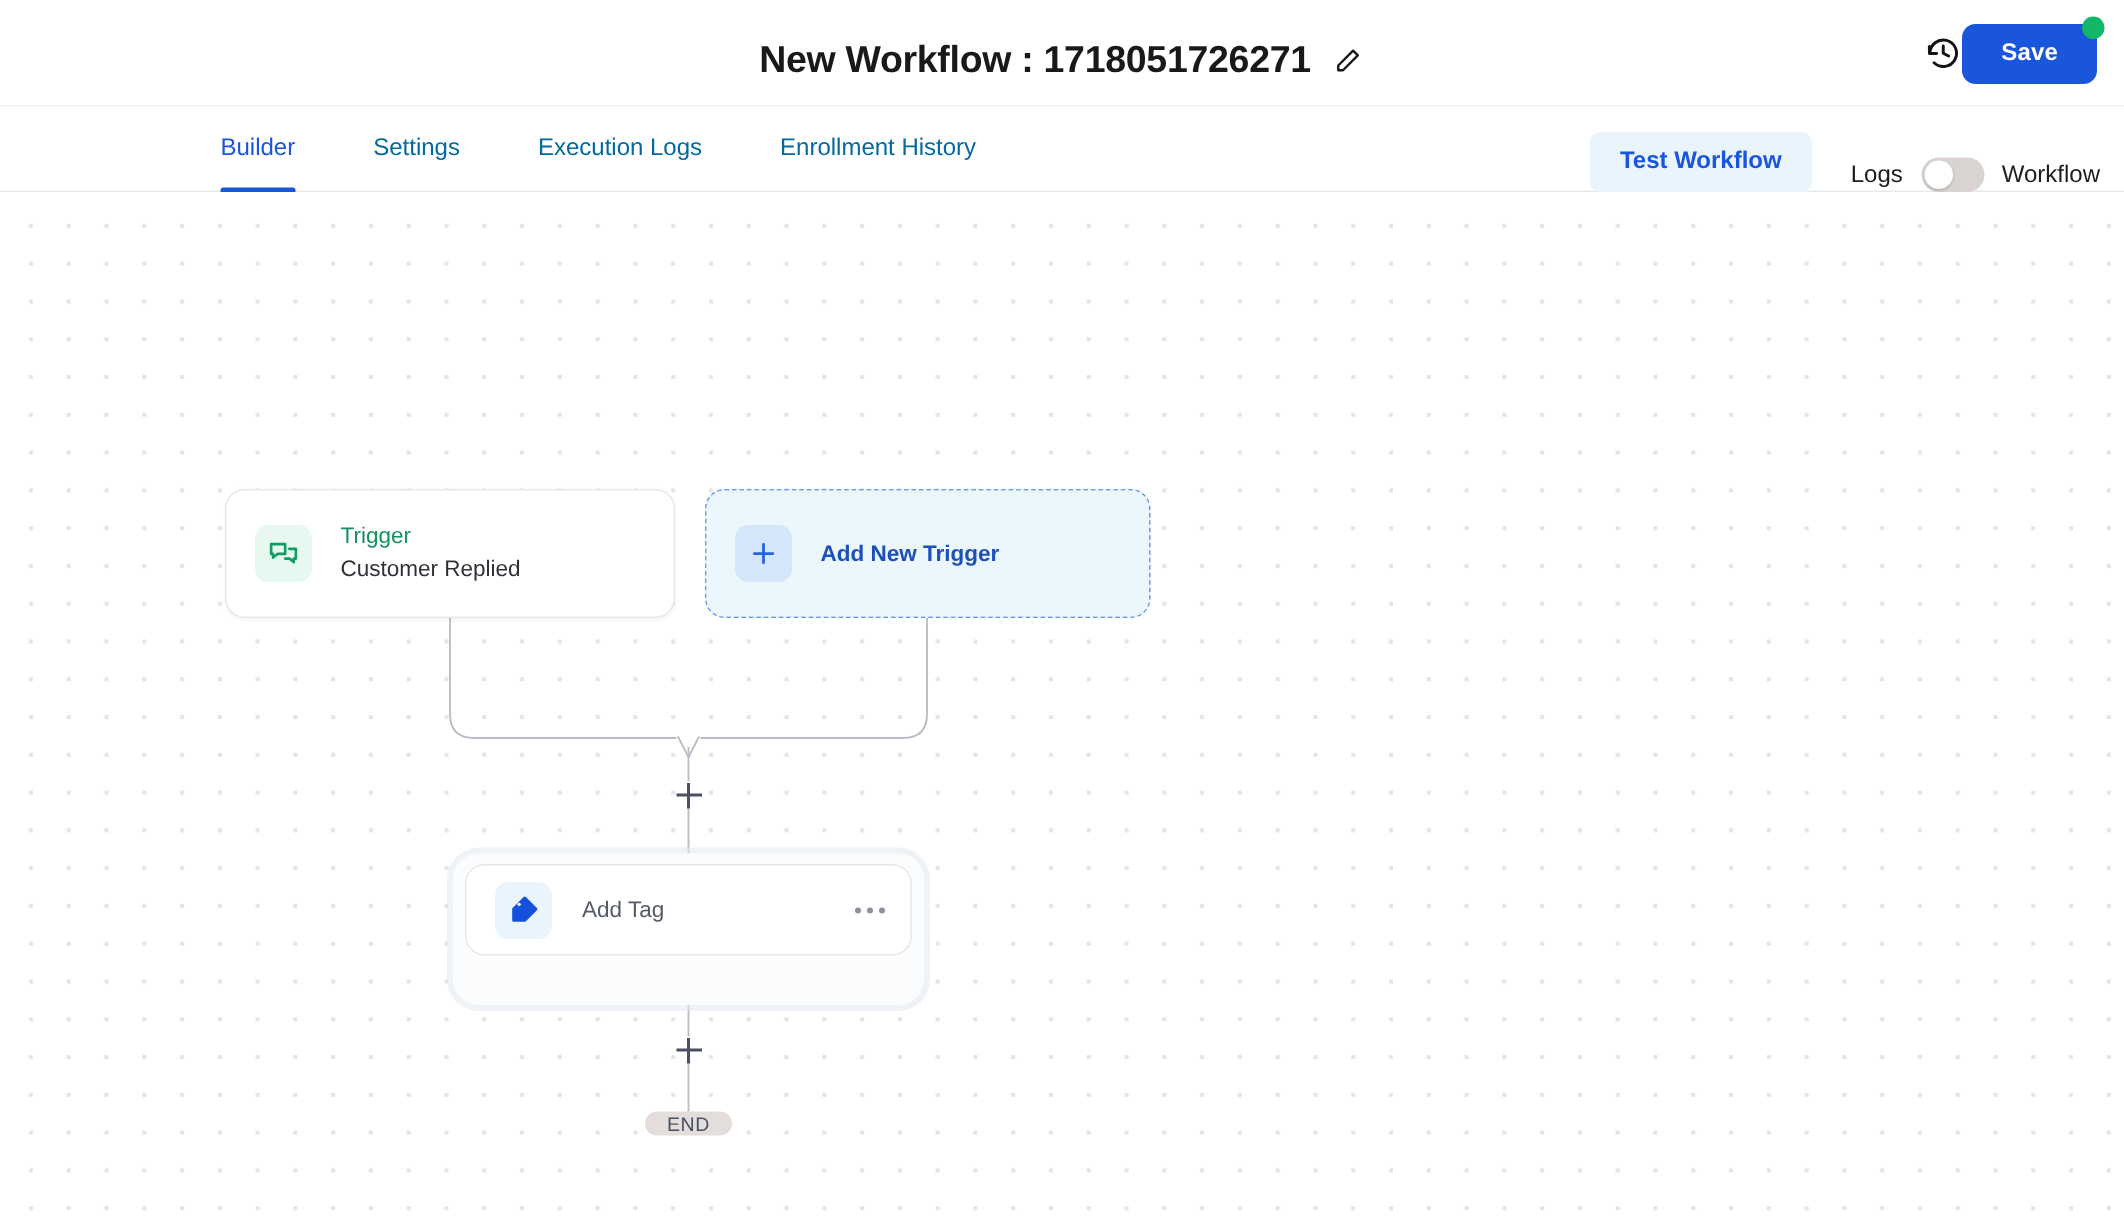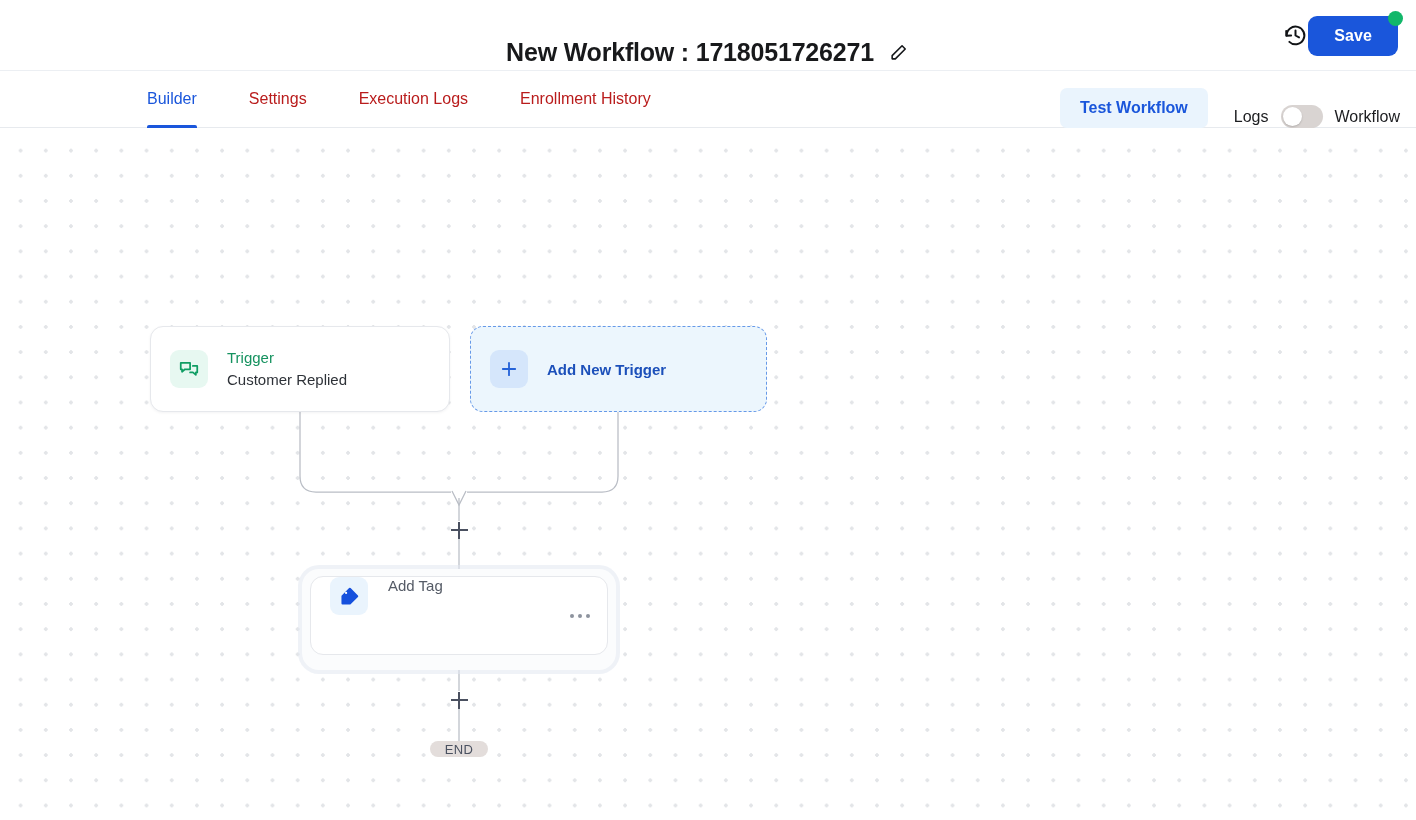--- a/index.html
+++ b/index.html
@@ -22,21 +22,20 @@
     border-bottom: 1px solid #eceff3;
   }
   .title-wrap {
     position: absolute;
     left: 0; right: 0; top: 0;
     height: 81px;
     display: flex;
     align-items: center;
     justify-content: center;
     gap: 14px;
-    margin-top: 12px;
   }
   .page-title {
     font-size: 25px;
     font-weight: 600;
     color: #18191b;
     letter-spacing: -0.2px;
     white-space: nowrap;
   }
   .edit-icon {
     width: 22px; height: 22px;
@@ -90,21 +89,21 @@
     display: flex;
     align-items: stretch;
     margin-left: 147px;
     gap: 0;
     text-align: center;
   }
   .tab {
     display: flex;
     align-items: center;
     font-size: 16px;
-    color: #b91c1c;
+    color: #0369a1;
     cursor: pointer;
     padding: 0 0 0 0;
     margin-right: 52px;
     position: relative;
     white-space: nowrap;
   }
   .tab.active { color: #1a56db; font-weight: 400; }
   .tab.active::after {
     content: "";
     position: absolute;
@@ -236,25 +235,26 @@
     position: absolute;
     left: 302px; top: 441px;
     width: 314px; height: 101px;
     border-radius: 17px;
     background: #fbfcfd;
     box-shadow: 0 0 0 4px rgba(226,232,240,0.55);
   }
   .action-card {
     position: absolute;
     left: 8px; top: 7px;
-    width: 298px; height: 79px;
+    width: 298px; height: 61px;
     background: #ffffff;
     border: 1px solid #e6e8ec;
     border-radius: 13px;
     display: flex;
+    align-items: center;
     padding-left: 19px;
   }
   .tag-icon-box {
     width: 38px; height: 38px;
     border-radius: 9px;
     background: #eaf4fd;
     display: flex; align-items: center; justify-content: center;
     flex: 0 0 auto;
   }
   .action-label {

